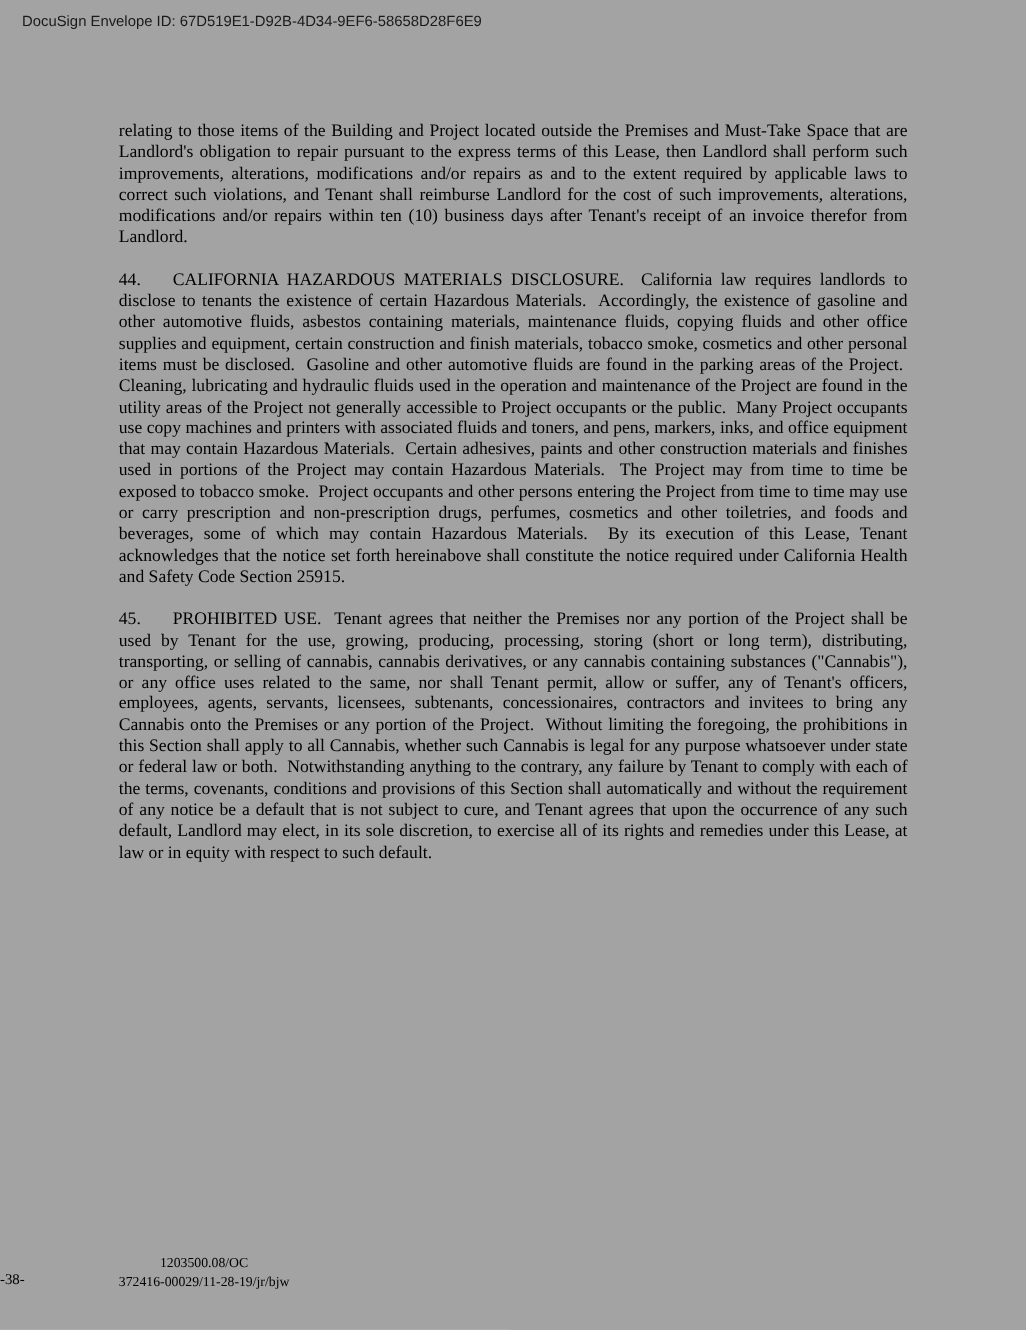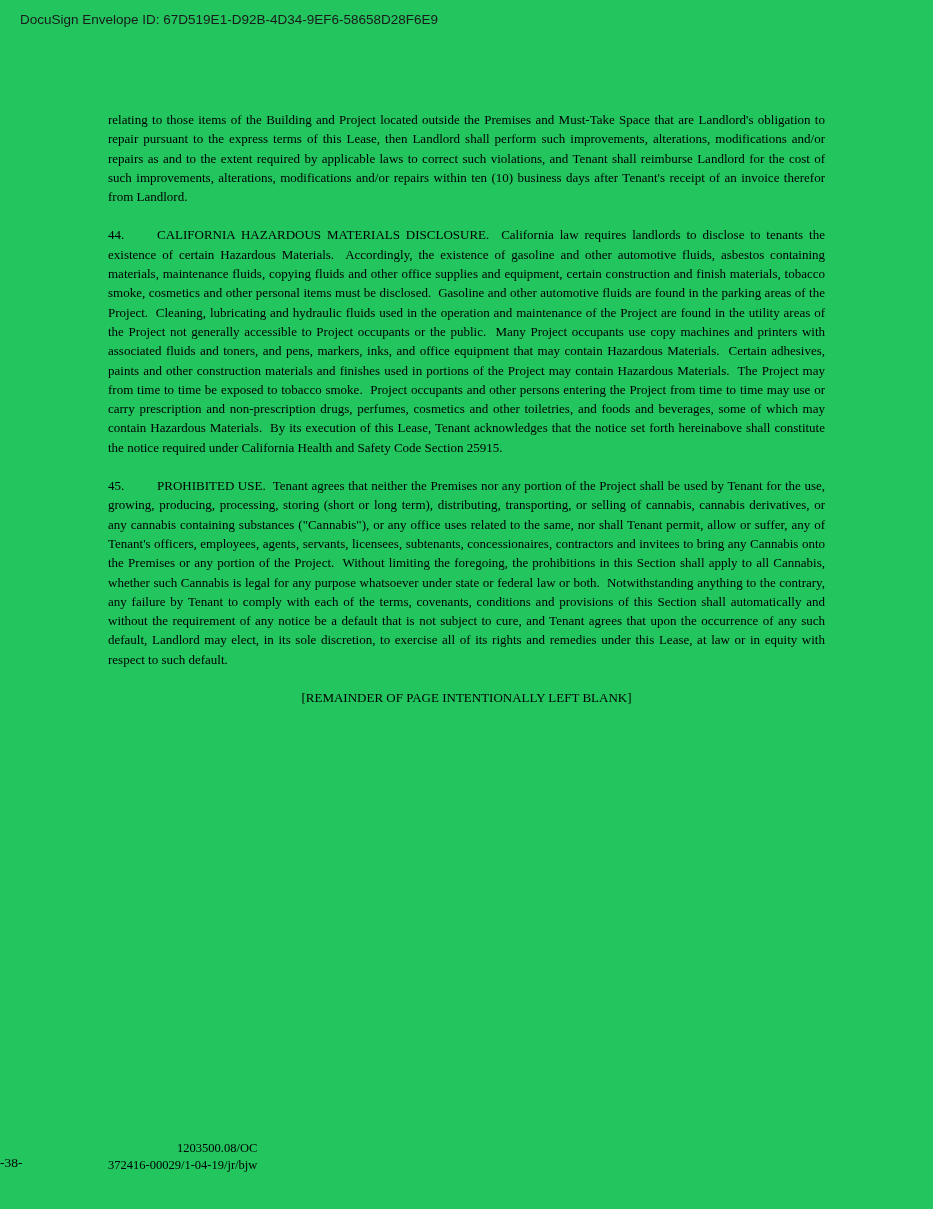--- a/index.html
+++ b/index.html
@@ -4,40 +4,40 @@
 <style>
   html, body {
     margin: 0;
     padding: 0;
     background: #ffffff;
   }
   .page {
     position: relative;
     width: 933px;
     height: 1209px;
-    background: #22c55e;
+    background: #a3a3a3;
     color: #000000;
     font-family: "Liberation Serif", serif;
     overflow: hidden;
   }
   .docusign-header {
     position: absolute;
     top: 12px;
     left: 20px;
     font-family: "Liberation Sans", sans-serif;
     font-size: 13.5px;
     color: #1a1a1a;
     white-space: nowrap;
   }
   .document-body {
     position: absolute;
     left: 108px;
     top: 110px;
     width: 717px;
-    font-size: 13px;
+    font-size: 16px;
     line-height: 19.3px;
     text-align: justify;
   }
   .document-body p {
     margin: 0 0 19px 0;
   }
   .section-num {
     display: inline-block;
     width: 49px;
     font-weight: normal;
@@ -46,21 +46,21 @@
     text-align: center;
     margin-top: 19px;
     text-align-last: center;
   }
   .footer-refs {
     position: absolute;
     left: 108px;
     top: 1140px;
     font-size: 12.5px;
     line-height: 17px;
-    text-align: right;
+    text-align: center;
   }
   .page-number {
     position: absolute;
     top: 1155px;
     left: 0;
     width: 933px;
     text-align: left;
     font-size: 13.5px;
   }
   b { font-weight: normal; }
@@ -71,23 +71,22 @@
 <div class="page">
 
   <div class="docusign-header">DocuSign Envelope ID: 67D519E1-D92B-4D34-9EF6-58658D28F6E9</div>
 
   <div class="document-body">
     <div>
         <p><span>relating to those items of the Building and Project located outside the Premises and Must-Take Space that are Landlord's obligation to repair pursuant to the express terms of this Lease, then Landlord shall perform such improvements, alterations, modifications and/or repairs as and to the extent required by applicable laws to correct such violations, and Tenant shall reimburse Landlord for the cost of such improvements, alterations, modifications and/or repairs within ten (10) business days after Tenant's receipt of an invoice therefor from Landlord.</span></p>
         <p><b class="section-num">44.</b><b>CALIFORNIA HAZARDOUS MATERIALS DISCLOSURE</b><span>.&nbsp; California law requires landlords to disclose to tenants the existence of certain Hazardous Materials.&nbsp; Accordingly, the existence of gasoline and other automotive fluids, asbestos containing materials, maintenance fluids, copying fluids and other office supplies and equipment, certain construction and finish materials, tobacco smoke, cosmetics and other personal items must be disclosed.&nbsp; Gasoline and other automotive fluids are found in the parking areas of the Project.&nbsp; Cleaning, lubricating and hydraulic fluids used in the operation and maintenance of the Project are found in the utility areas of the Project not generally accessible to Project occupants or the public.&nbsp; Many Project occupants use copy machines and printers with associated fluids and toners, and pens, markers, inks, and office equipment that may contain Hazardous Materials.&nbsp; Certain adhesives, paints and other construction materials and finishes used in portions of the Project may contain Hazardous Materials.&nbsp; The Project may from time to time be exposed to tobacco smoke.&nbsp; Project occupants and other persons entering the Project from time to time may use or carry prescription and non-prescription drugs, perfumes, cosmetics and other toiletries, and foods and beverages, some of which may contain Hazardous Materials.&nbsp; By its execution of this Lease, Tenant acknowledges that the notice set forth hereinabove shall constitute the notice required under California Health and Safety Code Section 25915.</span></p>
         <p><b class="section-num">45.</b><b>PROHIBITED USE</b><span>.&nbsp; Tenant agrees that neither the Premises nor any portion of the Project shall be used by Tenant for the use, growing, producing, processing, storing (short or long term), distributing, transporting, or selling of cannabis, cannabis derivatives, or any cannabis containing substances ("</span><b>Cannabis</b><span>"), or any office uses related to the same, nor shall Tenant permit, allow or suffer, any of Tenant's officers, employees, agents, servants, licensees, subtenants, concessionaires, contractors and invitees to bring any Cannabis onto the Premises or any portion of the Project.&nbsp; Without limiting the foregoing, the prohibitions in this Section shall apply to all Cannabis, whether such Cannabis is legal for any purpose whatsoever under state or federal law or both.&nbsp; Notwithstanding anything to the contrary, any failure by Tenant to comply with each of the terms, covenants, conditions and provisions of this Section shall automatically and without the requirement of any notice be a default that is not subject to cure, and Tenant agrees that upon the occurrence of any such default, Landlord may elect, in its sole discretion, to exercise all of its rights and remedies under this Lease, at law or in equity with respect to such default.</span></p>
       </div>
-    <p class="remainder-notice">[REMAINDER OF PAGE INTENTIONALLY LEFT BLANK]</p>
   </div>
 
   <div class="footer-refs">
     <div>1203500.08/OC</div>
-    <div>372416-00029/1-04-19/jr/bjw</div>
+    <div>372416-00029/11-28-19/jr/bjw</div>
   </div>
 
   <div class="page-number">-38-</div>
 
 </div>
 
 </body></html>

